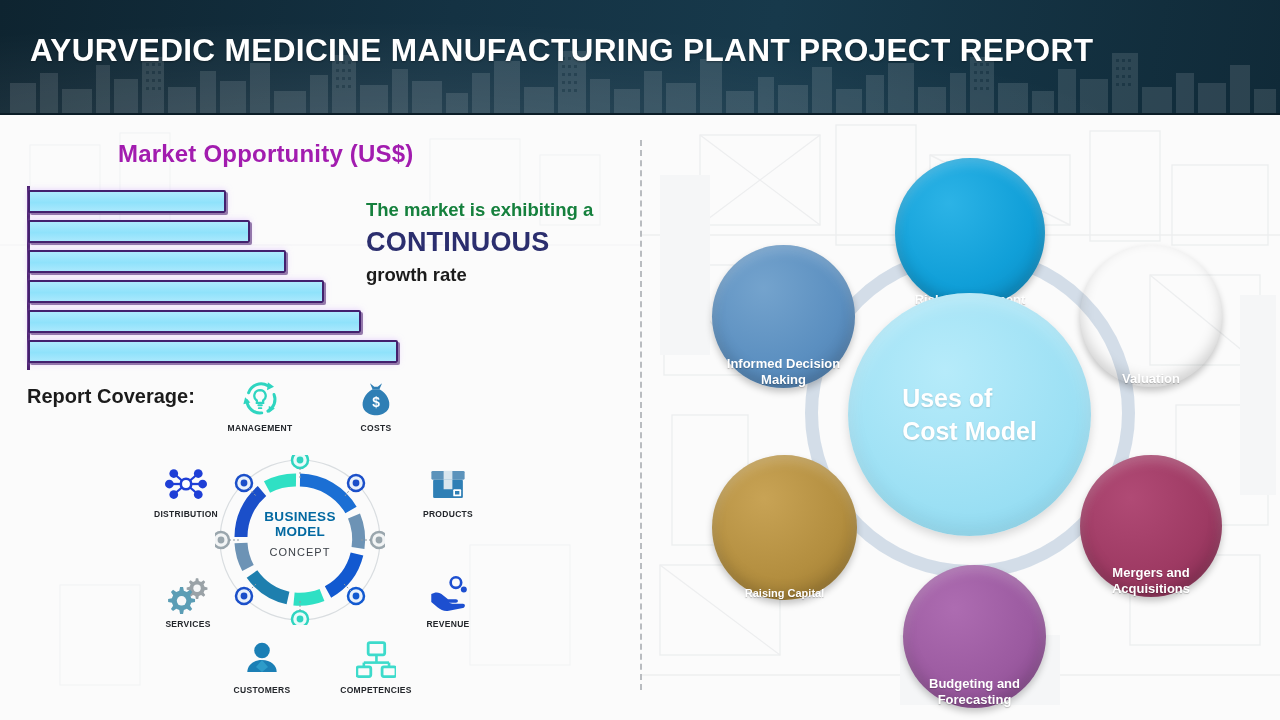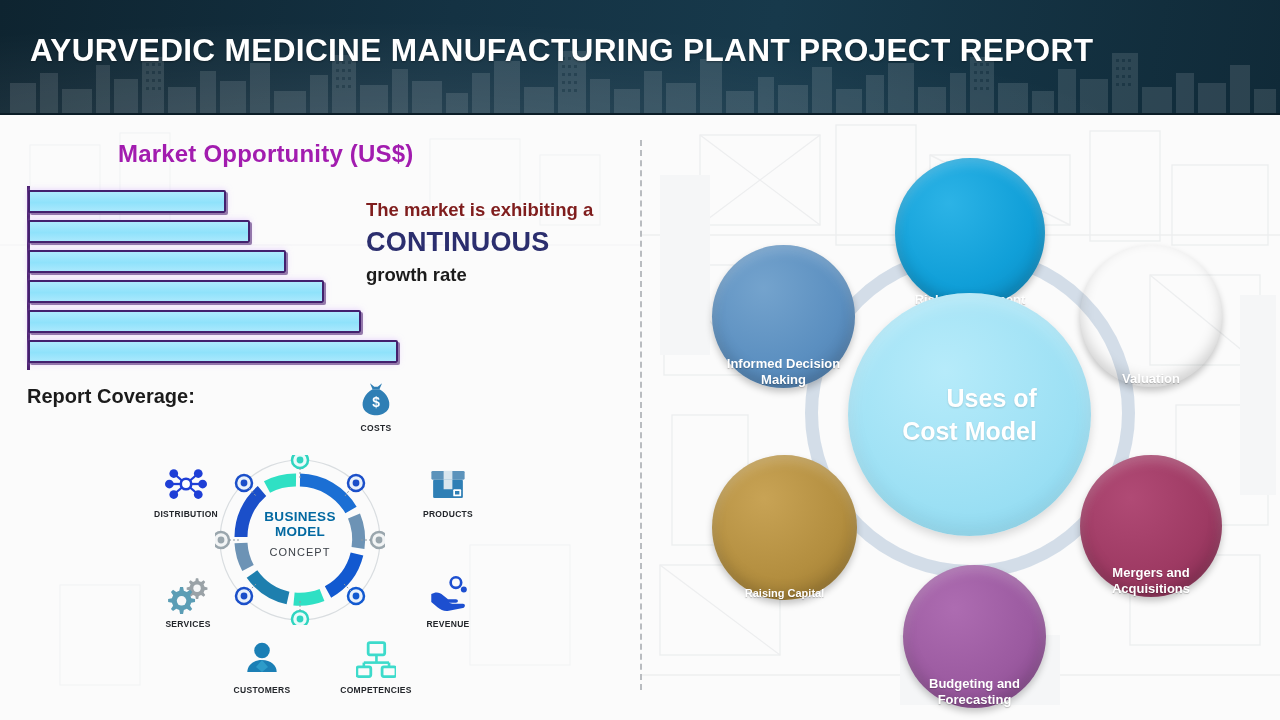--- a/index.html
+++ b/index.html
@@ -52,21 +52,21 @@
   .axis{position:absolute;left:9px;top:0;width:3px;height:184px;background:#4b1f6f;}
   .bar{
     position:absolute;left:10px;height:23px;
     background:linear-gradient(180deg,#aeeafd 0%,#8fe2fb 55%,#a9e8fd 100%);
     border:2px solid #43206d;border-radius:2px;
     box-shadow:2px 2px 0 rgba(70,25,105,.55), 0 0 6px rgba(210,170,255,.55);
     box-sizing:border-box;
   }
 
   .blurb{position:absolute;left:366px;top:198px;width:268px;}
-  .blurb .l1{font-size:18.5px;font-weight:bold;color:#7f1d1d;line-height:1.25;}
+  .blurb .l1{font-size:18.5px;font-weight:bold;color:#15803d;line-height:1.25;}
   .blurb .l2{font-size:27px;font-weight:bold;color:#2b2e6e;line-height:1.3;margin-top:4px;letter-spacing:.2px;}
   .blurb .l3{font-size:18.5px;font-weight:bold;color:#1b1b1b;line-height:1.25;margin-top:3px;}
 
   .coverage-label{
     position:absolute;left:27px;top:385px;
     font-size:20px;font-weight:bold;color:#1b1b1b;
   }
 
   
   .bm{position:absolute;left:150px;top:375px;width:330px;height:330px;}
@@ -91,21 +91,21 @@
     border-radius:50%;border:13px solid #cfdae6;box-sizing:border-box;opacity:.92;
   }
   .node{
     position:absolute;border-radius:50%;display:flex;align-items:flex-end;justify-content:center;
     text-align:center;color:#ffffff;font-weight:bold;line-height:1.22;
     box-shadow:0 4px 7px rgba(0,0,0,.22), inset 0 -7px 14px rgba(0,0,0,.17), inset 0 6px 12px rgba(255,255,255,.22);
   }
   .node span{display:block;padding:0 6px;text-shadow:0 1px 1px rgba(0,0,0,.22);}
   .node-center{
     position:absolute;left:158px;top:153px;width:243px;height:243px;border-radius:50%;
-    display:flex;align-items:center;justify-content:center;text-align:right;
+    display:flex;align-items:center;justify-content:center;text-align:left;
     color:#ffffff;font-weight:bold;font-size:25px;line-height:1.3;
     box-shadow:0 4px 10px rgba(0,0,0,.14), inset 0 -8px 18px rgba(0,0,0,.07), inset 0 8px 18px rgba(255,255,255,.30);
     text-shadow:0 1px 2px rgba(0,0,0,.14);
   }
 
   
   .logo{position:absolute;left:1068px;top:660px;width:200px;height:50px;}
   .logo .word{
     font-size:43px;font-weight:bold;letter-spacing:-1.5px;line-height:1;
     background:linear-gradient(90deg,#1b67d6 0%,#2a8fe0 48%,#35c9f0 100%);
@@ -348,20 +348,40 @@
             <line x1="34" y1="33" x2="41" y2="41"></line>
         </g>
       </svg>
       <div class="txt">
         <div class="t1">BUSINESS</div>
         <div class="t1">MODEL</div>
         <div class="t2">CONCEPT</div>
       </div>
     </div>
 
+    <div class="bm-item" style="left:64px;top:0px;">
+      <div class="ico">
+        <svg width="42" height="42" viewBox="0 0 48 48">
+          <g fill="none" stroke="#2fd5c0" stroke-width="3.4" stroke-linecap="round">
+            <path d="M11 18 A15 15 0 0 1 33 10"></path>
+              <path d="M40 20 A15 15 0 0 1 33 39"></path>
+              <path d="M26 41 A15 15 0 0 1 9 27"></path>
+          </g>
+          <g fill="#2fd5c0">
+            <polygon points="33,6 40,11 32,15"></polygon>
+              <polygon points="41,36 34,41 34,33"></polygon>
+              <polygon points="7,23 13,29 5,31"></polygon>
+          </g>
+          <path d="M24 15 a6.5 6.5 0 0 1 3.6 11.9 l0 2.6 l-7.2 0 l0 -2.6 A6.5 6.5 0 0 1 24 15 z" fill="none" stroke="#2fd5c0" stroke-width="2.6"></path>
+          <rect x="21" y="31" width="6.2" height="2.3" rx="1" fill="#2fd5c0"></rect>
+          <rect x="21.6" y="34.6" width="5" height="2" rx="1" fill="#2fd5c0"></rect>
+        </svg>
+      </div>
+      <div class="cap">MANAGEMENT</div>
+    </div>
 
     <div class="bm-item" style="left:180px;top:0px;">
       <div class="ico">
         <svg width="38" height="42" viewBox="0 0 44 48">
           <path d="M15 7 l5 4 h4 l5 -4 l-3 7 h-8 z" fill="#2f7fb5"></path>
           <path d="M18 14 C9 19 5 28 7 35 c2 7 11 9 15 9 s13 -2 15 -9 c2 -7 -2 -16 -11 -21 z" fill="#2f7fb5"></path>
           <text x="22" y="35" font-size="16" font-weight="bold" fill="#ffffff" text-anchor="middle" font-family="Liberation Sans, sans-serif">$</text>
         </svg>
       </div>
       <div class="cap">COSTS</div>

